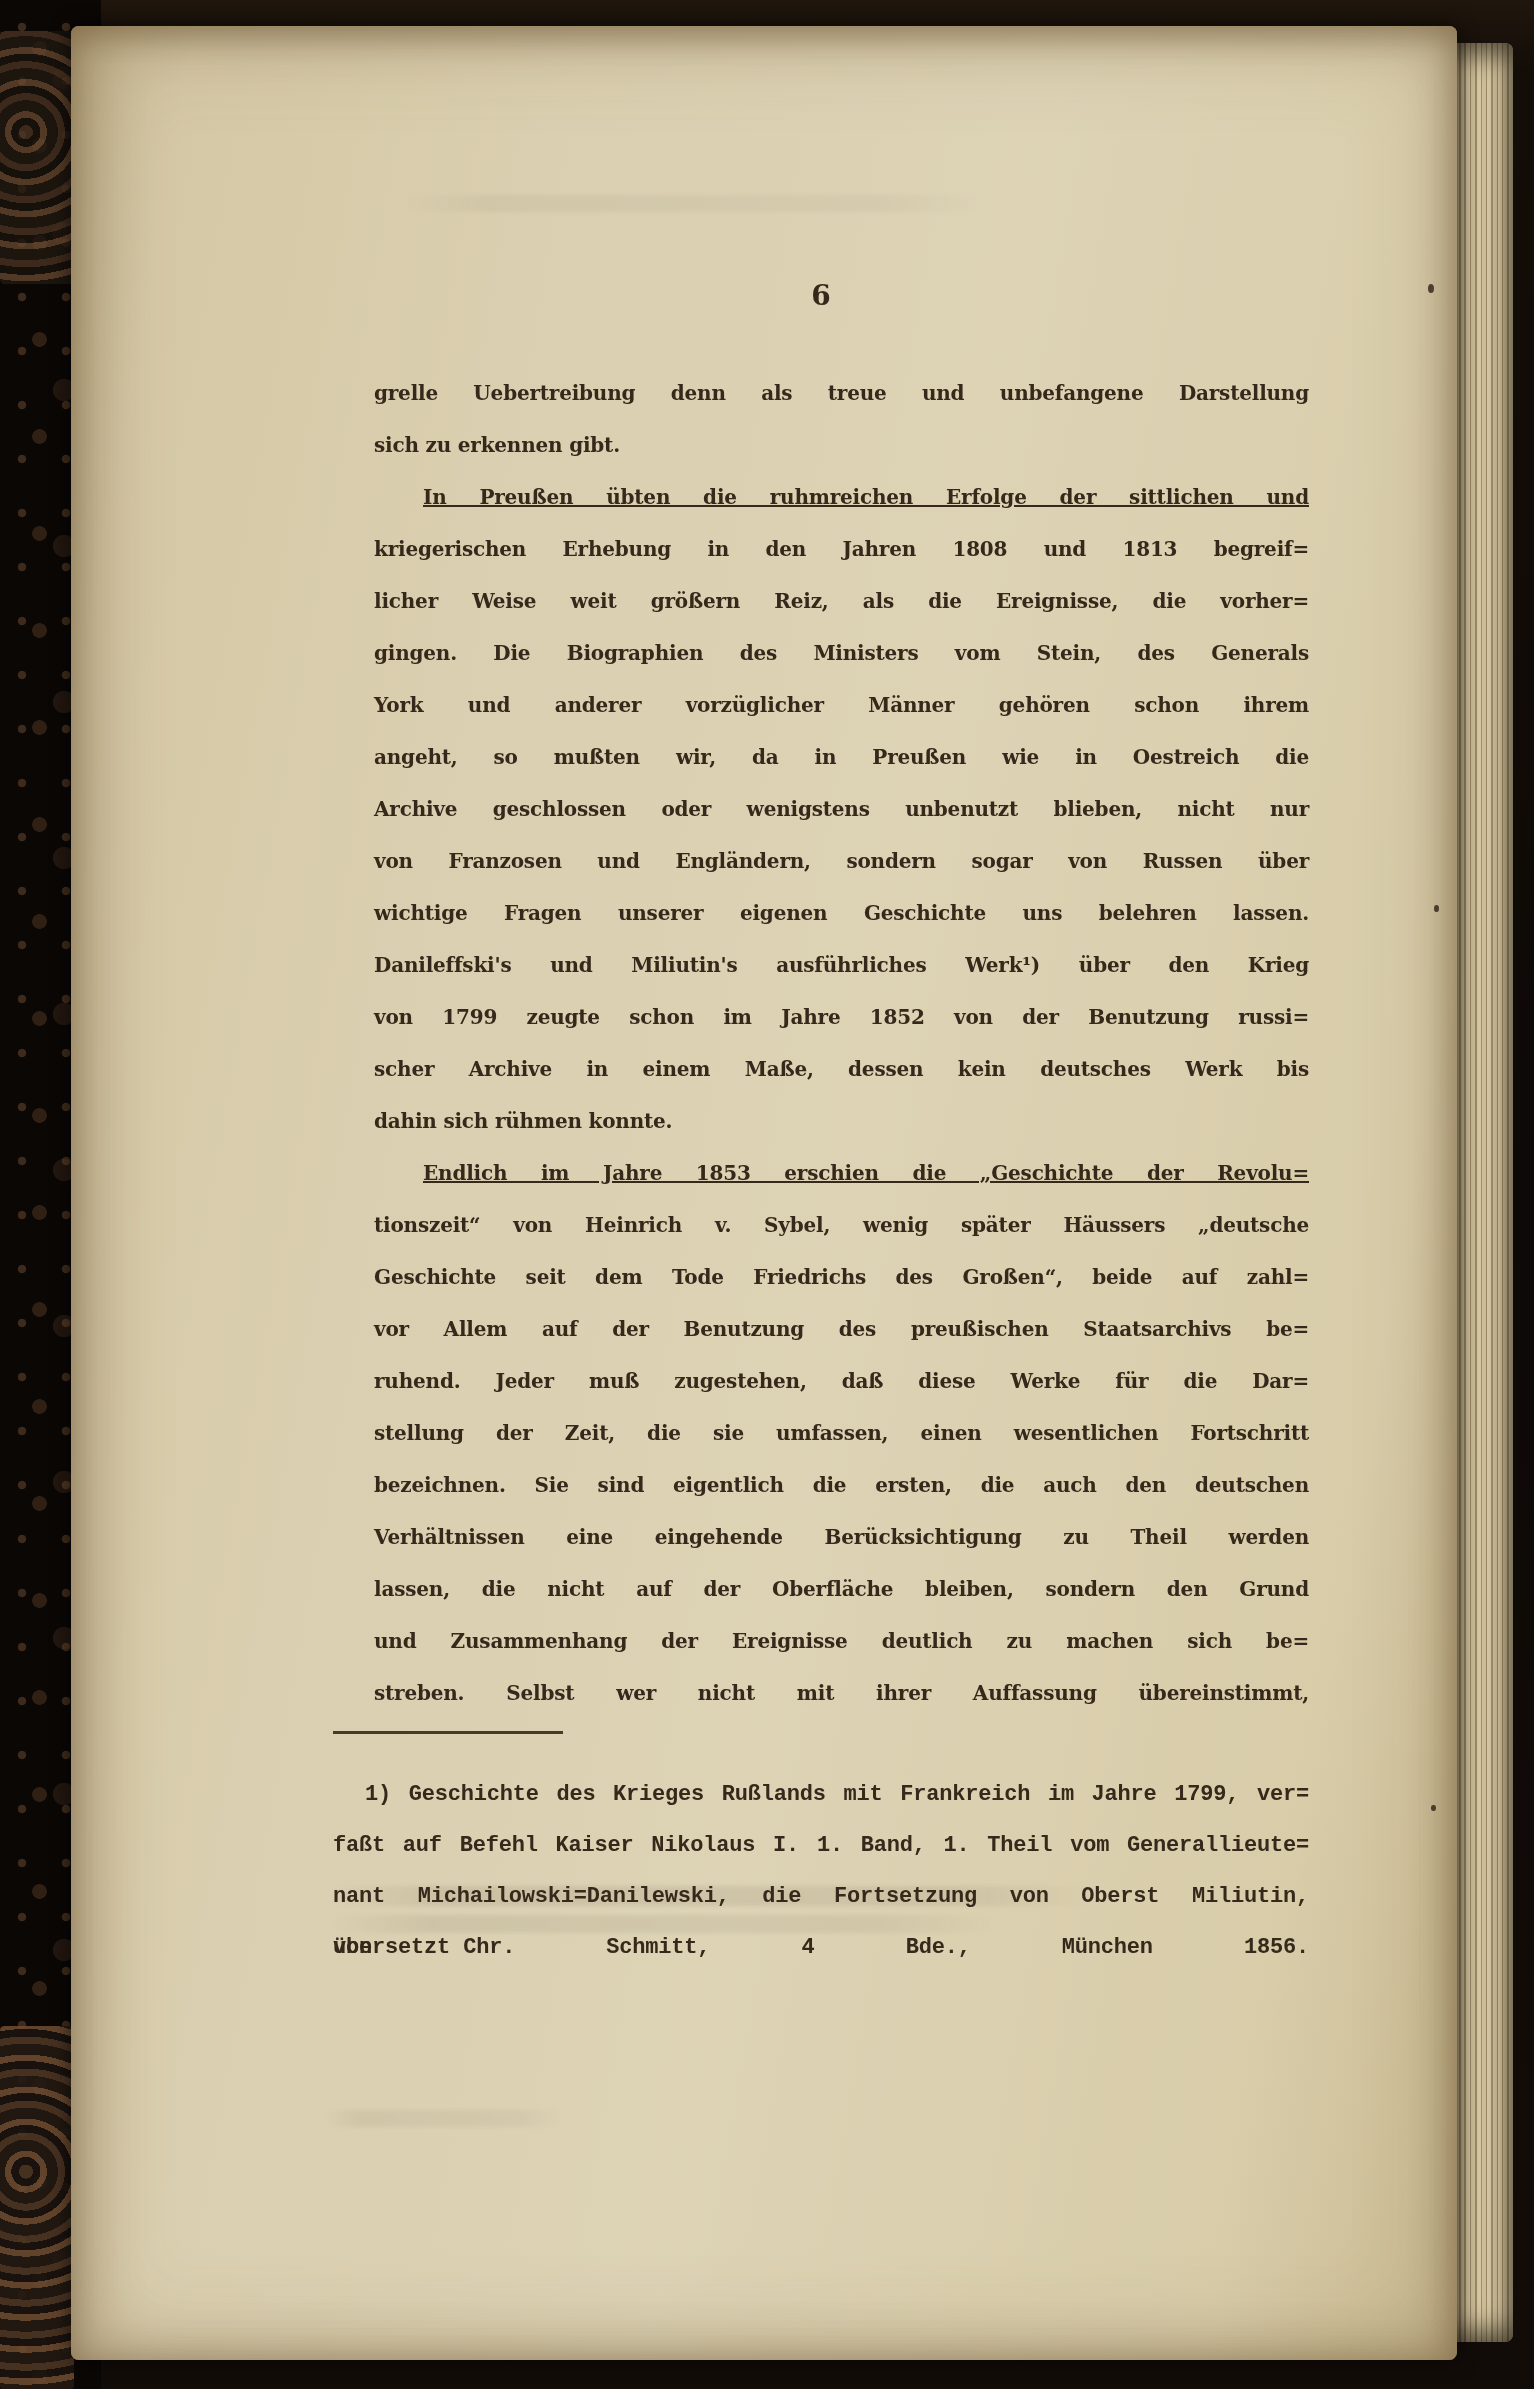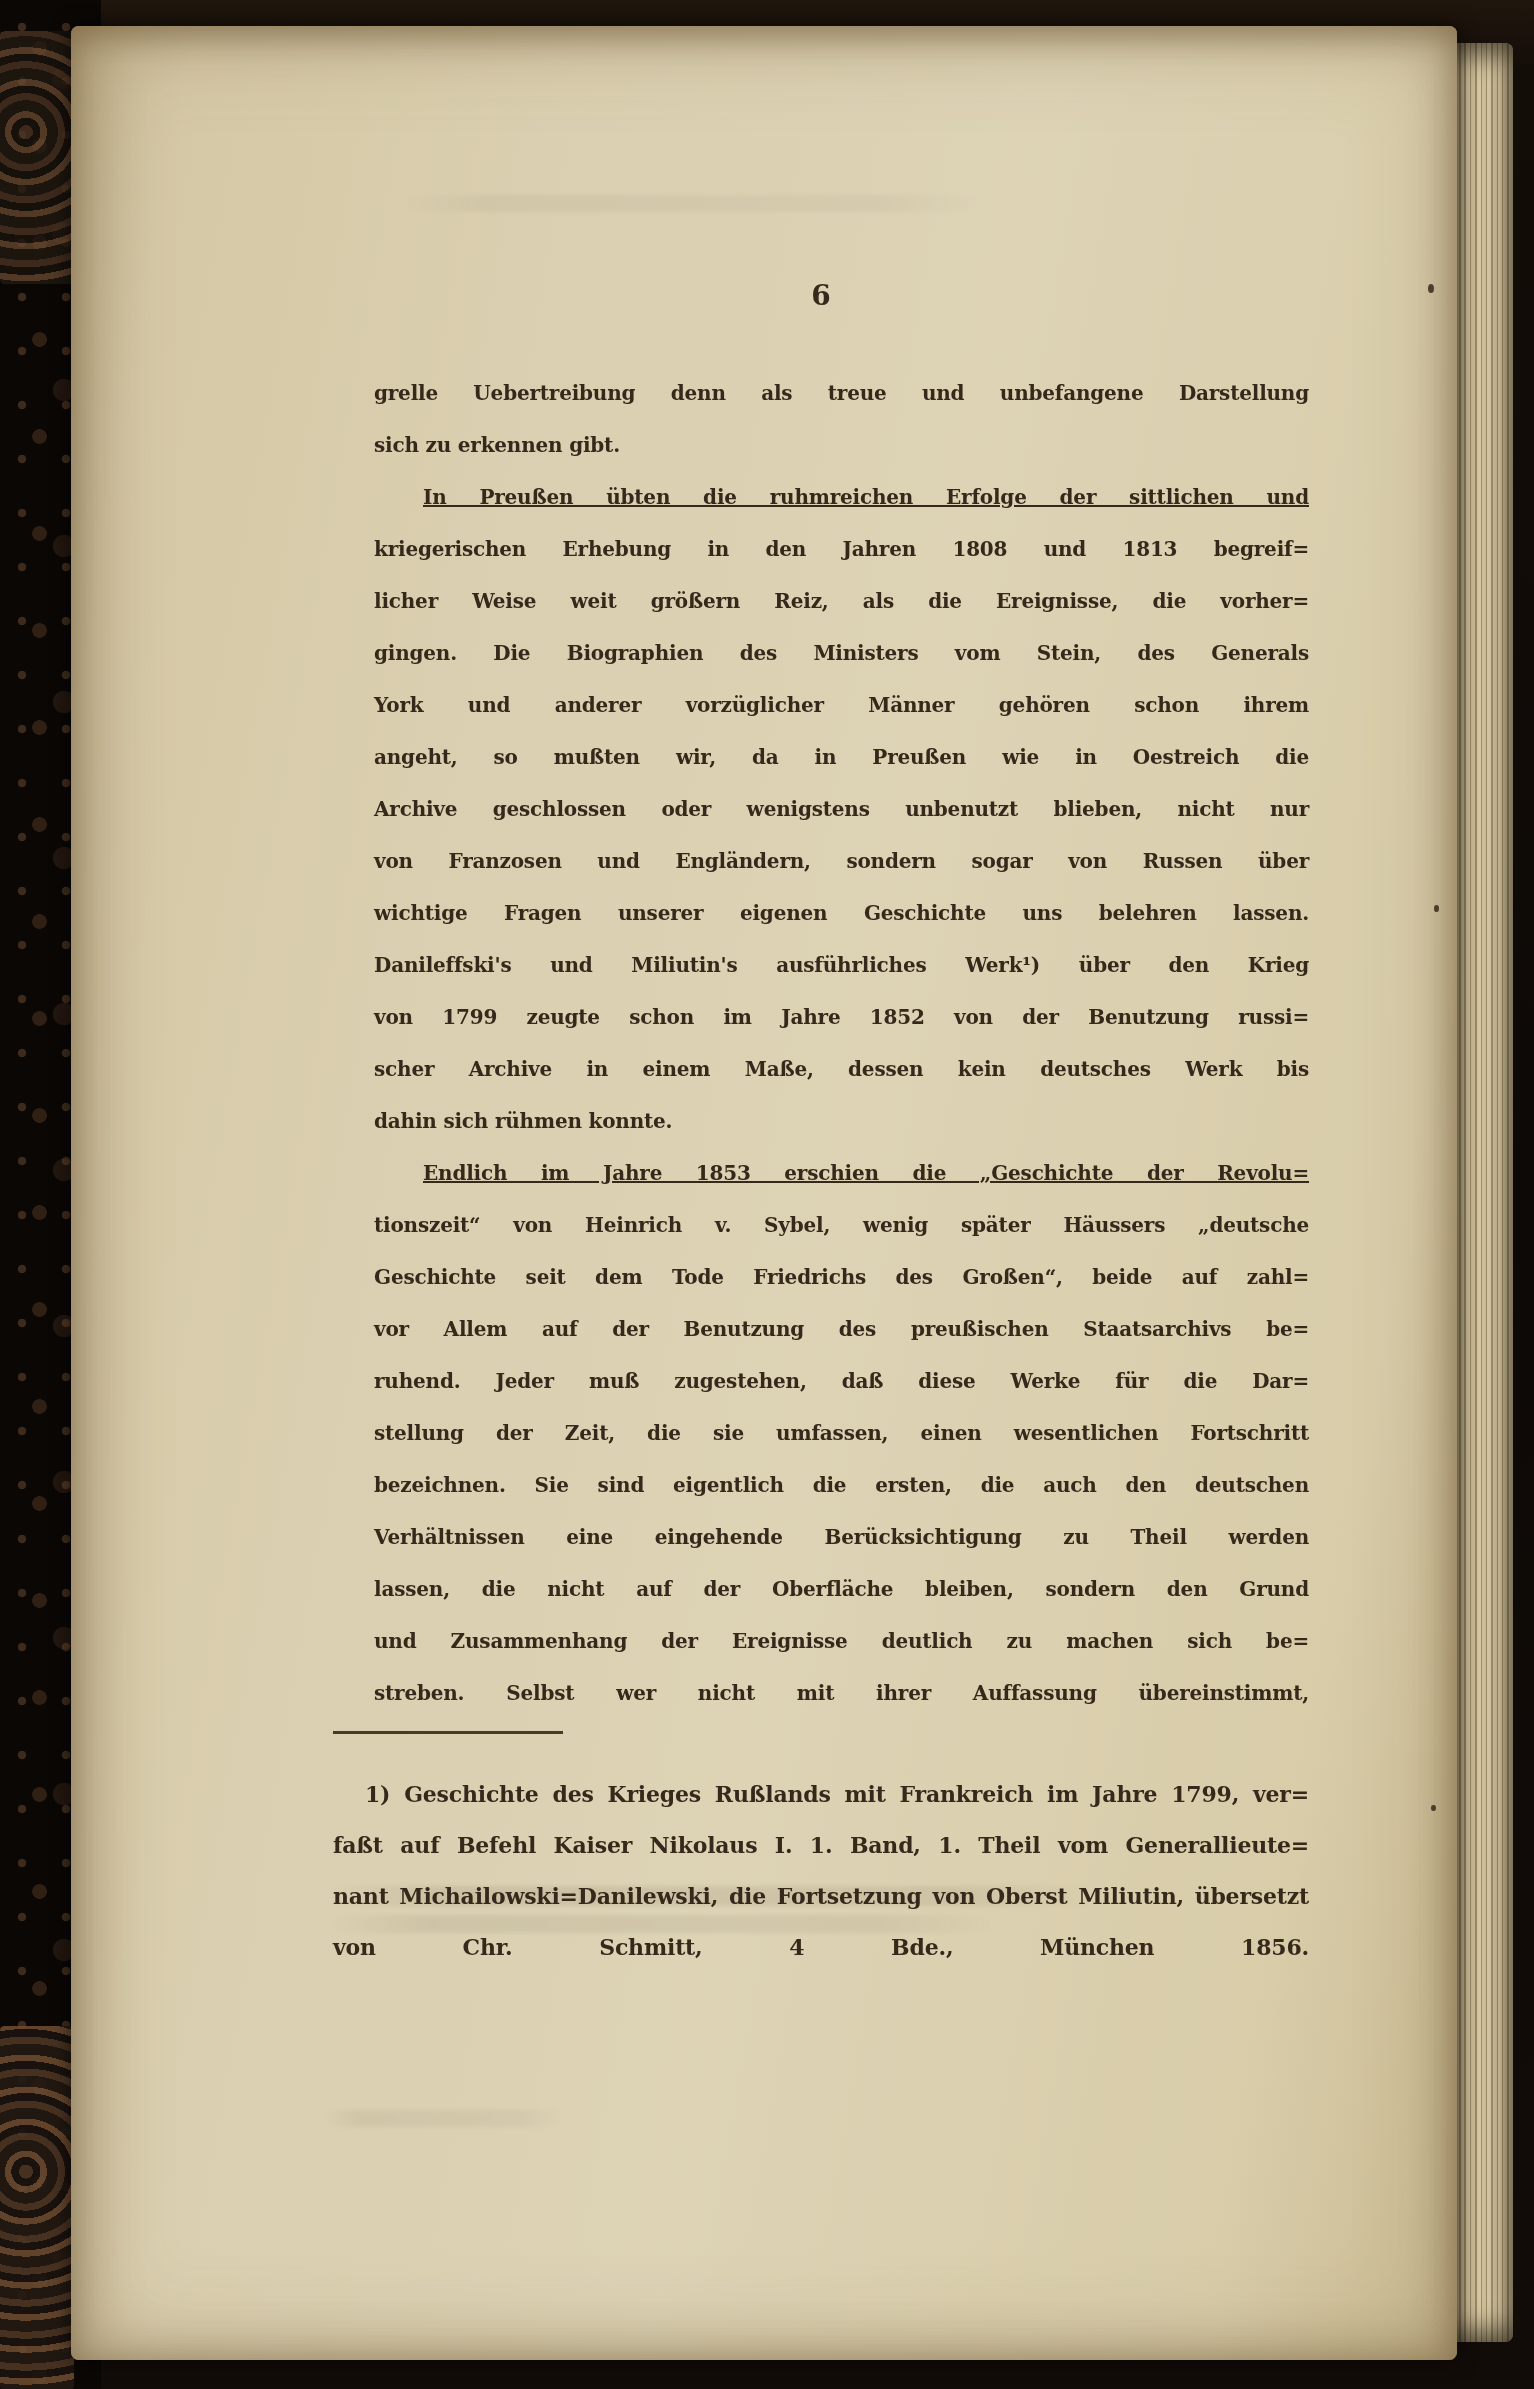--- a/index.html
+++ b/index.html
@@ -36,21 +36,21 @@
            font-family:"DejaVu Serif","Liberation Serif",serif;font-weight:600;letter-spacing:-0.2px;}
 
   .page-num{height:34px;line-height:34px;margin-bottom:54px;text-align:center;font-size:28px;}
 
   .body .line{height:52px;line-height:52px;font-size:20px;text-align:justify;text-align-last:justify;margin-left:41px;}
   .line.indent{text-indent:49px;text-decoration:underline;}
   .line.end{text-align-last:left;}
 
   .fn-rule{width:230px;height:2.3px;background:#473a28;margin-top:12.3px;}
   .footnote{margin-top:35px;}
-  .footnote .line{height:51px;line-height:51px;font-size:22px;text-align:justify;text-align-last:justify;}
+  .footnote .line{height:51px;line-height:51px;font-size:22px;text-align:justify;text-align-last:justify;font-family:Liberation Mono, monospace;}
   .line.indent-sm{text-indent:32px;}
 
   
   .smudge{position:absolute;border-radius:3.1px;filter:blur(2.3px);
           background:linear-gradient(90deg,transparent,rgba(74,62,44,.55) 15%,rgba(74,62,44,.45) 82%,transparent);}
   .s1{left:258px;top:1860px;width:767px;height:20px;opacity:.20;}
   .s2{left:258px;top:1889px;width:668px;height:18.4px;opacity:.16;}
   .s3{left:253px;top:2084px;width:238px;height:17px;opacity:.13;}
   .s4{left:330px;top:169px;width:583px;height:17px;opacity:.10;}
 

